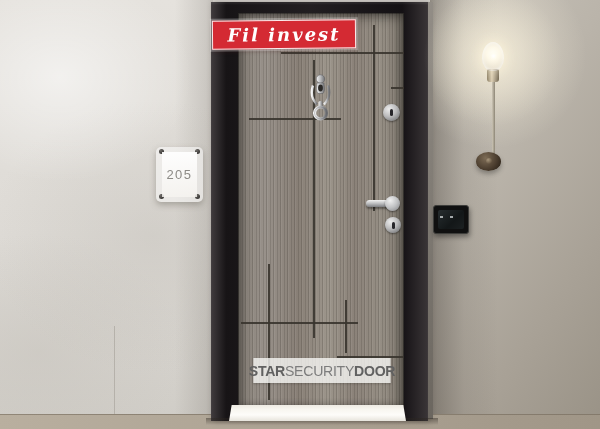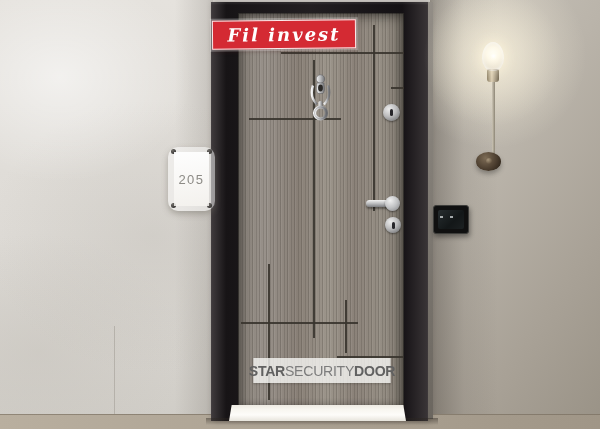--- a/index.html
+++ b/index.html
@@ -67,21 +67,21 @@
     box-shadow:0 0 0 2px rgba(255,255,255,0.28), 1px 2px 4px rgba(60,20,20,0.35);
     transform:rotate(-0.6deg);display:flex;align-items:center;justify-content:center;
     color:#ffffff;font-family:"DejaVu Serif",serif;font-style:italic;font-weight:bold;
     font-size:18px;letter-spacing:2px;}
   .watermark{position:absolute;left:249px;top:358px;width:146px;height:25px;z-index:25;
     background:rgba(249,249,246,0.78);box-shadow:0 1px 2px rgba(40,35,30,0.25);
     display:flex;align-items:center;justify-content:center;
     color:#6a6a6a;font-size:15px;transform:scaleX(0.94);letter-spacing:-0.3px;white-space:nowrap;}
   .watermark .wm-bold{font-weight:bold;color:#616161;}
   .watermark .wm-light{font-weight:normal;color:#7c7c7c;}
-  .room-plate{position:absolute;left:168px;top:147px;width:47px;height:64px;border-radius:10px;
+  .room-plate{position:absolute;left:156px;top:147px;width:47px;height:55px;border-radius:5px;
     background:rgba(255,255,255,0.5);box-shadow:0 3px 6px rgba(110,106,98,0.45);}
   .room-plate .sheet{position:absolute;left:6px;top:5px;right:6px;bottom:5px;
     background:linear-gradient(180deg,rgba(255,255,255,0.92),rgba(246,244,240,0.85));
     display:flex;align-items:center;justify-content:center;
     color:#8d8b86;font-size:13px;letter-spacing:1.5px;}
   .screw{position:absolute;width:5px;height:5px;border-radius:50%;
     background:radial-gradient(circle at 35% 30%, #6d6a66, #3a3836 70%);}
   .screw.tl{left:3px;top:2px;} .screw.tr{right:3px;top:2px;}
   .screw.bl{left:3px;bottom:3px;} .screw.br{right:3px;bottom:3px;}
 

